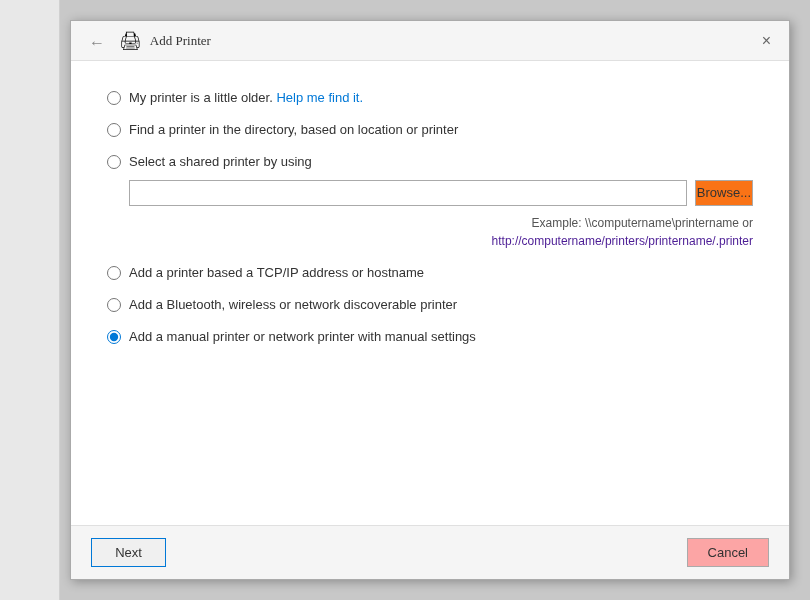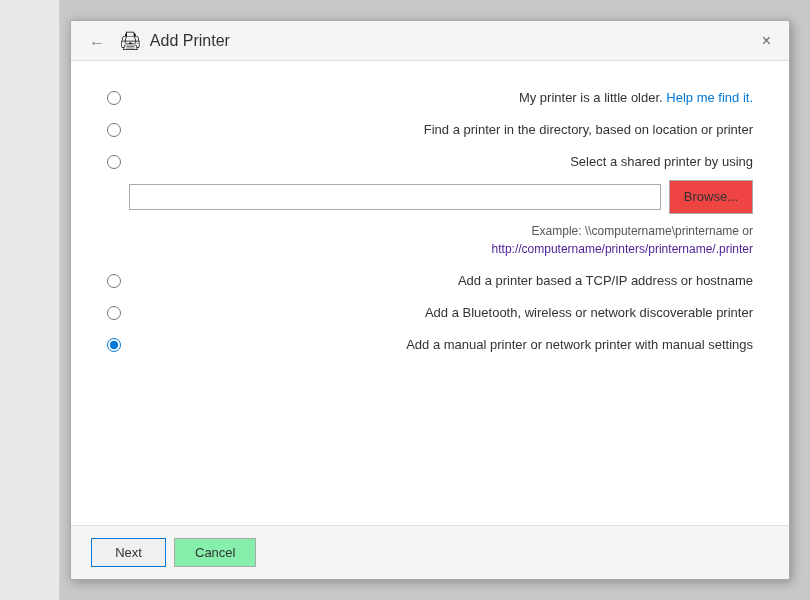--- a/index.html
+++ b/index.html
@@ -60,22 +60,23 @@
       font-size: 16px;
       cursor: pointer;
       padding: 2px 6px;
       border: none;
       background: none;
     }
     .printer-icon {
       font-size: 18px;
     }
     .titlebar-title {
-      font-size: 16px;
-      color: #333;
+      font-size: 13px;
+      color: #333;
+      font-family: Liberation Serif, serif;
     }
     .close-btn {
       color: #666;
       font-size: 16px;
       cursor: pointer;
       background: none;
       border: none;
       padding: 2px 6px;
       line-height: 1;
     }
@@ -92,21 +93,20 @@
     .radio-group {
       display: flex;
       flex-direction: column;
       gap: 14px;
     }
     .radio-item {
       display: flex;
       align-items: flex-start;
       gap: 8px;
       cursor: pointer;
-      justify-content: space-between;
     }
     .radio-item input[type="radio"] {
       margin-top: 2px;
       cursor: pointer;
       accent-color: #0078d7;
       width: 14px;
       height: 14px;
       flex-shrink: 0;
     }
     .radio-label {
@@ -129,53 +129,53 @@
     }
     .shared-input {
       flex: 1;
       height: 26px;
       border: 1px solid #aaa;
       padding: 2px 6px;
       font-size: 13px;
       background: #fff;
     }
     .browse-btn {
-      padding: 4px 14px;
-      background: #ef4444;
-      border: 1px solid #aaa;
-      font-size: 13px;
-      cursor: pointer;
-      height: 34px;
+      padding: 4px 1px;
+      background: #f97316;
+      border: 1px solid #aaa;
+      font-size: 13px;
+      cursor: pointer;
+      height: 26px;
       color: #333;
     }
     .example-text {
       font-size: 12px;
       color: #555;
       line-height: 1.5;
       text-align: right;
     }
     .example-link {
       color: #4c1d95;
       text-decoration: none;
     }
     .footer {
       display: flex;
-      justify-content: flex-start;
+      justify-content: space-between;
       align-items: center;
       gap: 8px;
       padding: 12px 20px;
       background: #f5f5f5;
       border-top: 1px solid #e0e0e0;
     }
     .footer-btn {
       padding: 6px 20px;
       font-size: 13px;
       cursor: pointer;
       border: 1px solid #aaa;
-      background: #86efac;
+      background: #fca5a5;
       color: #333;
       min-width: 75px;
     }
     .footer-btn.primary {
       background: #f0f0f0;
       border-color: #0078d7;
     }
   </style>
 </head>
 <body>

